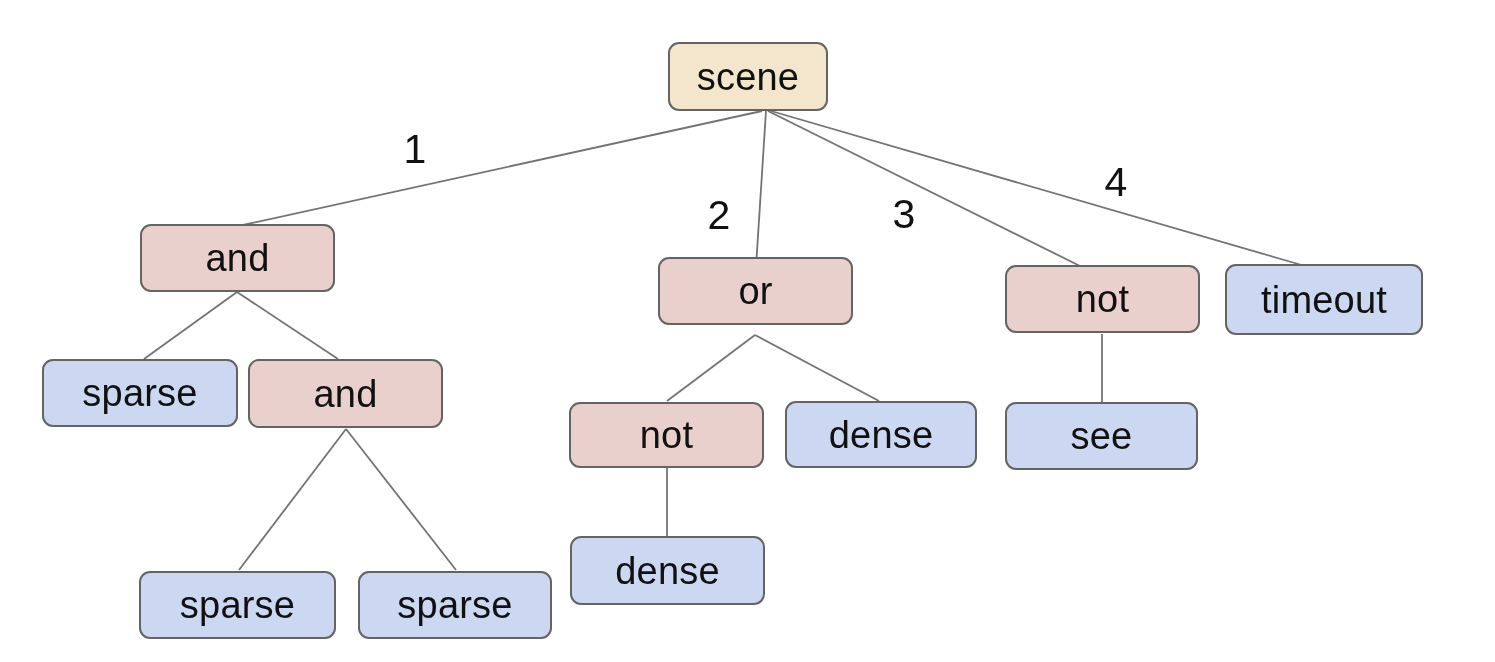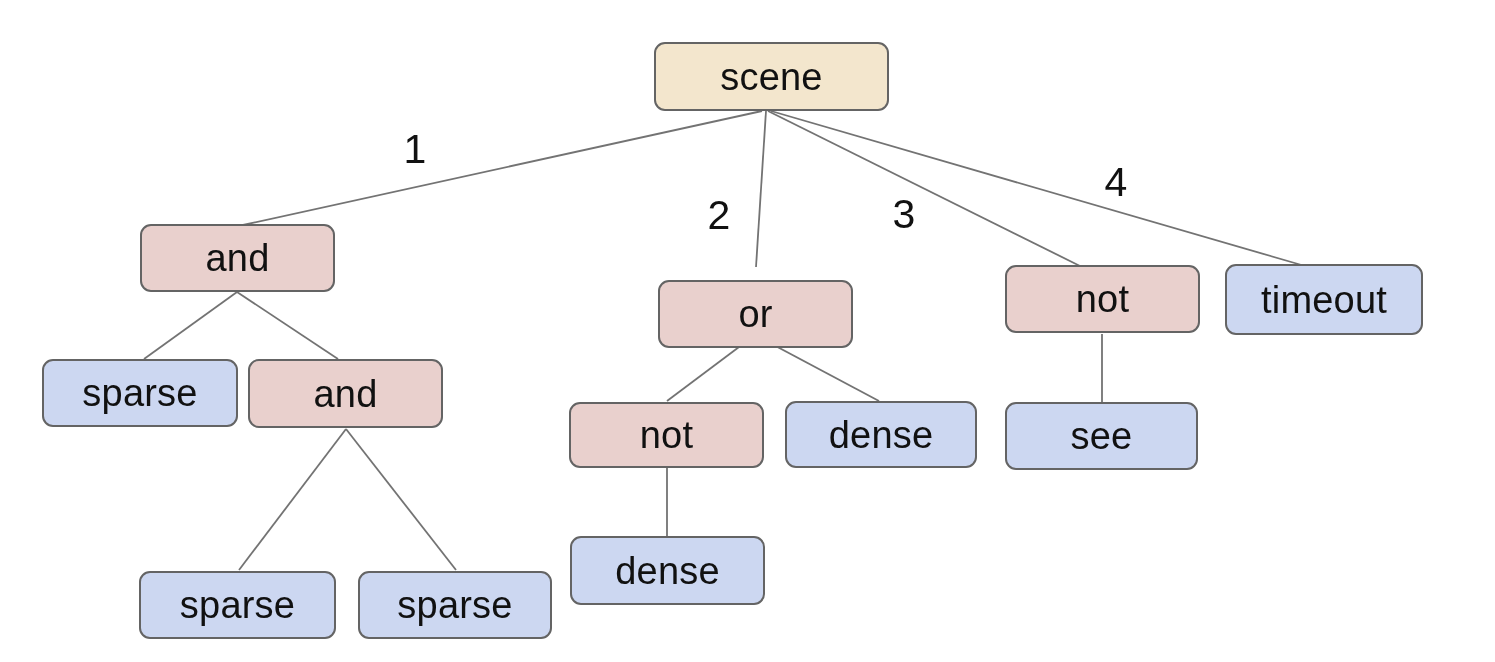--- a/index.html
+++ b/index.html
@@ -73,27 +73,27 @@
     <line x1="755" y1="335" x2="879" y2="401"></line>
     <line x1="667" y1="468" x2="667" y2="536"></line>
     <line x1="1102" y1="334" x2="1102" y2="402"></line>
   </svg>
 
   <div class="edge-label" style="left:415px;  top:149px;">1</div>
   <div class="edge-label" style="left:719px;  top:215px;">2</div>
   <div class="edge-label" style="left:904px;  top:214px;">3</div>
   <div class="edge-label" style="left:1116px; top:182px;">4</div>
 
-  <div class="node tan" style="left:654px;  top:42px;  width:235px; height:69px;">scene</div>
+  <div class="node tan" style="left:668px;  top:42px;  width:160px; height:69px;">scene</div>
   <div class="node pink" style="left:140px;  top:224px; width:195px; height:68px;">and</div>
   <div class="node blue" style="left:42px;   top:359px; width:196px; height:68px;">sparse</div>
   <div class="node pink" style="left:248px;  top:359px; width:195px; height:69px;">and</div>
   <div class="node blue" style="left:139px;  top:571px; width:197px; height:68px;">sparse</div>
   <div class="node blue" style="left:358px;  top:571px; width:194px; height:68px;">sparse</div>
-  <div class="node pink" style="left:658px;  top:280px; width:195px; height:68px;">or</div>
+  <div class="node pink" style="left:658px;  top:257px; width:195px; height:68px;">or</div>
   <div class="node pink" style="left:569px;  top:402px; width:195px; height:66px;">not</div>
   <div class="node blue" style="left:785px;  top:401px; width:192px; height:67px;">dense</div>
   <div class="node blue" style="left:570px;  top:536px; width:195px; height:69px;">dense</div>
   <div class="node pink" style="left:1005px; top:265px; width:195px; height:68px;">not</div>
   <div class="node blue" style="left:1225px; top:264px; width:198px; height:71px;">timeout</div>
   <div class="node blue" style="left:1005px; top:402px; width:193px; height:68px;">see</div>
 
 </div>
 
 </body></html>

